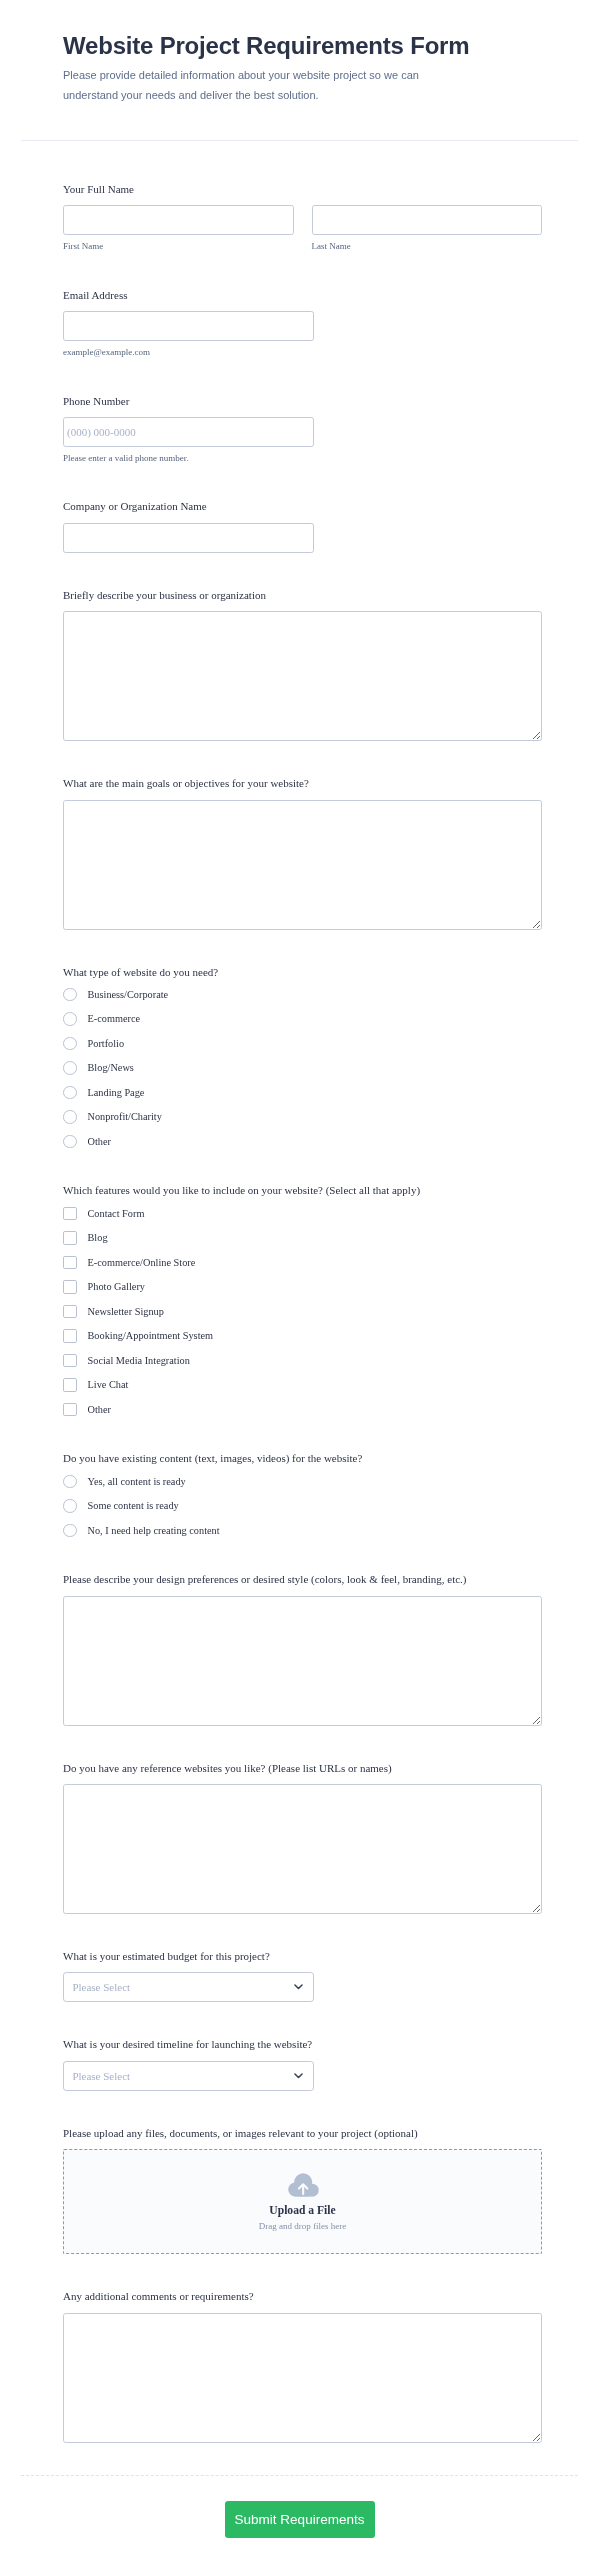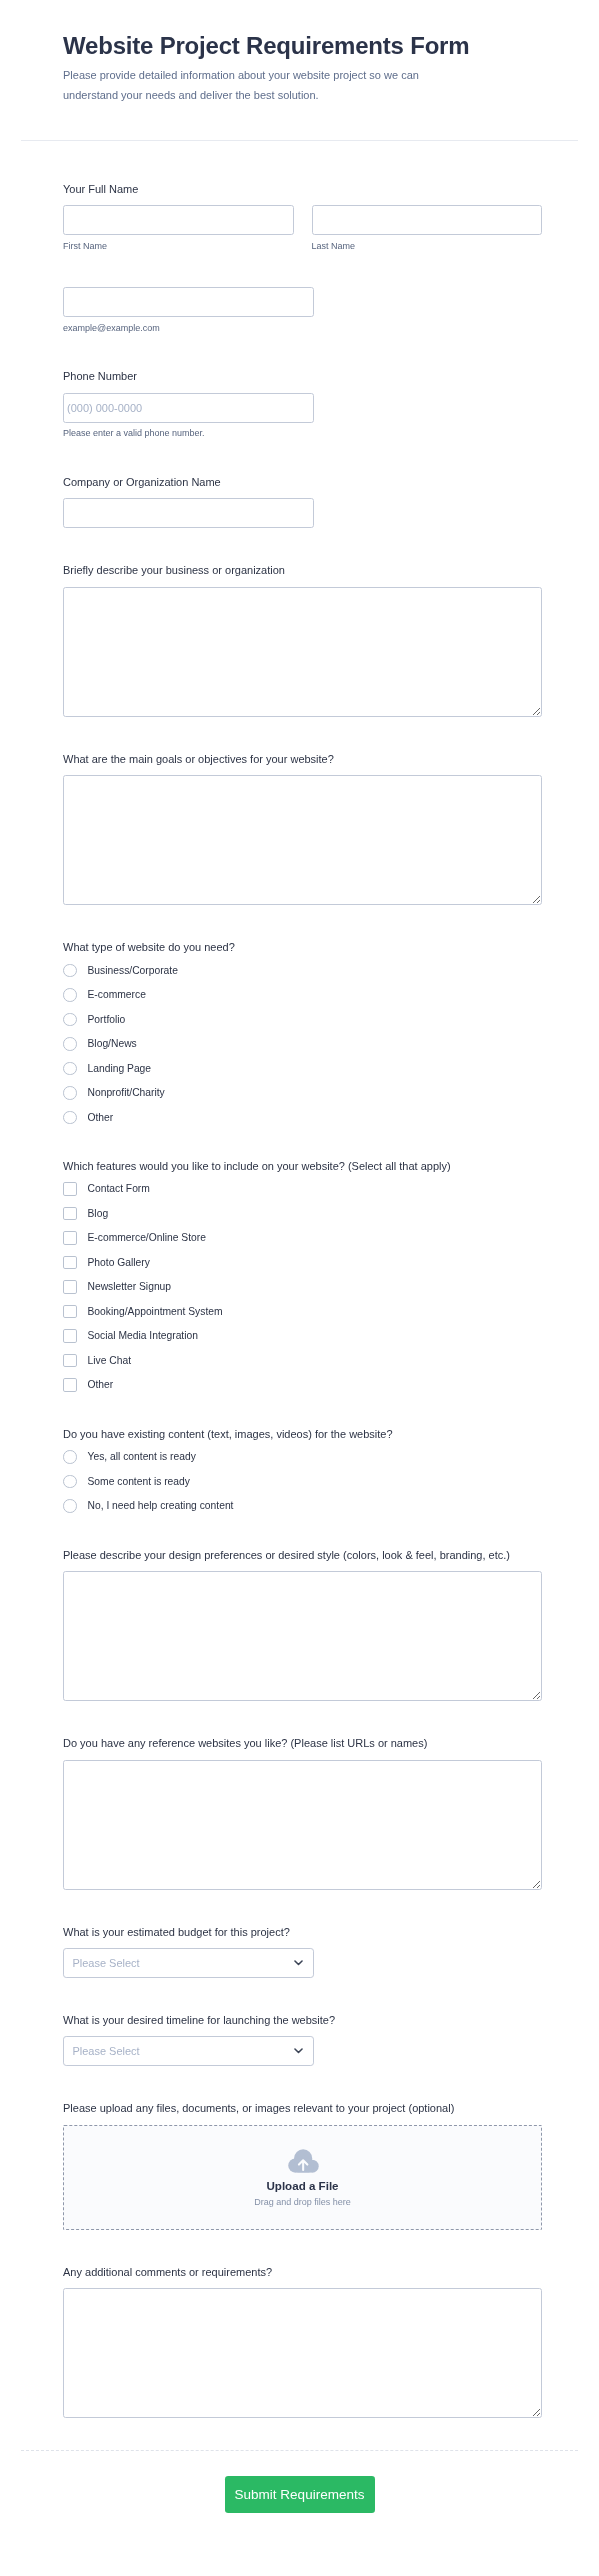--- a/index.html
+++ b/index.html
@@ -5,21 +5,21 @@
   html,body { margin:0; padding:0; background:#ffffff; }
   body { font-family:"Liberation Sans", sans-serif; color:#2c3345; }
   .page { width:557px; height:2576px; overflow:hidden; margin:0 auto; background:#fff; box-sizing:border-box; }
 
   header { padding:32px 42px 0 42px; }
   h1.form-title { margin:0; font-size:24px; line-height:28px; font-weight:700; color:#2b3349; letter-spacing:-0.2px; }
   .subtitle { margin-top:6.4px; font-size:11px; line-height:19.3px; color:#5f6e8c; }
 
   .divider { border-top:0.6px solid #e7eaf0; margin-top:35px; }
 
-  .form-body { padding:40px 36px 0 42px; }
+  .form-body { padding:40px 36px 0 42px;font-family:Liberation Serif, serif; }
   .question { margin-bottom:34px; }
   .question:last-child { margin-bottom:0; }
   .q-label { font-size:11px; font-weight:500; line-height:16px; color:#2c3345; margin-bottom:8.4px; max-width:490px; }
 
   .two-col { display:flex; gap:18px; }
   .col { flex:1; }
 
   .text-input { display:block; width:100%; height:30px; box-sizing:border-box;
     border:0.6px solid #c3cad8; border-radius:2.6px; background:#fff;
     font-family:inherit; font-size:11px; color:#2c3345; padding:0 3px; outline:none; }
@@ -81,20 +81,21 @@
           <div class="sublabel">First Name</div>
         </div>
         <div class="col">
           <input class="text-input" type="text" style="">
           <div class="sublabel">Last Name</div>
         </div>
       </div>
     </div>
 
     <div class="question">
+      <div class="q-label">Email Address</div>
       <input class="text-input half" type="text" style="">
       <div class="sublabel">example@example.com</div>
     </div>
 
     <div class="question">
       <div class="q-label">Phone Number</div>
       <input class="text-input half" type="text" placeholder="(000) 000-0000" style="">
       <div class="sublabel">Please enter a valid phone number.</div>
     </div>
 

